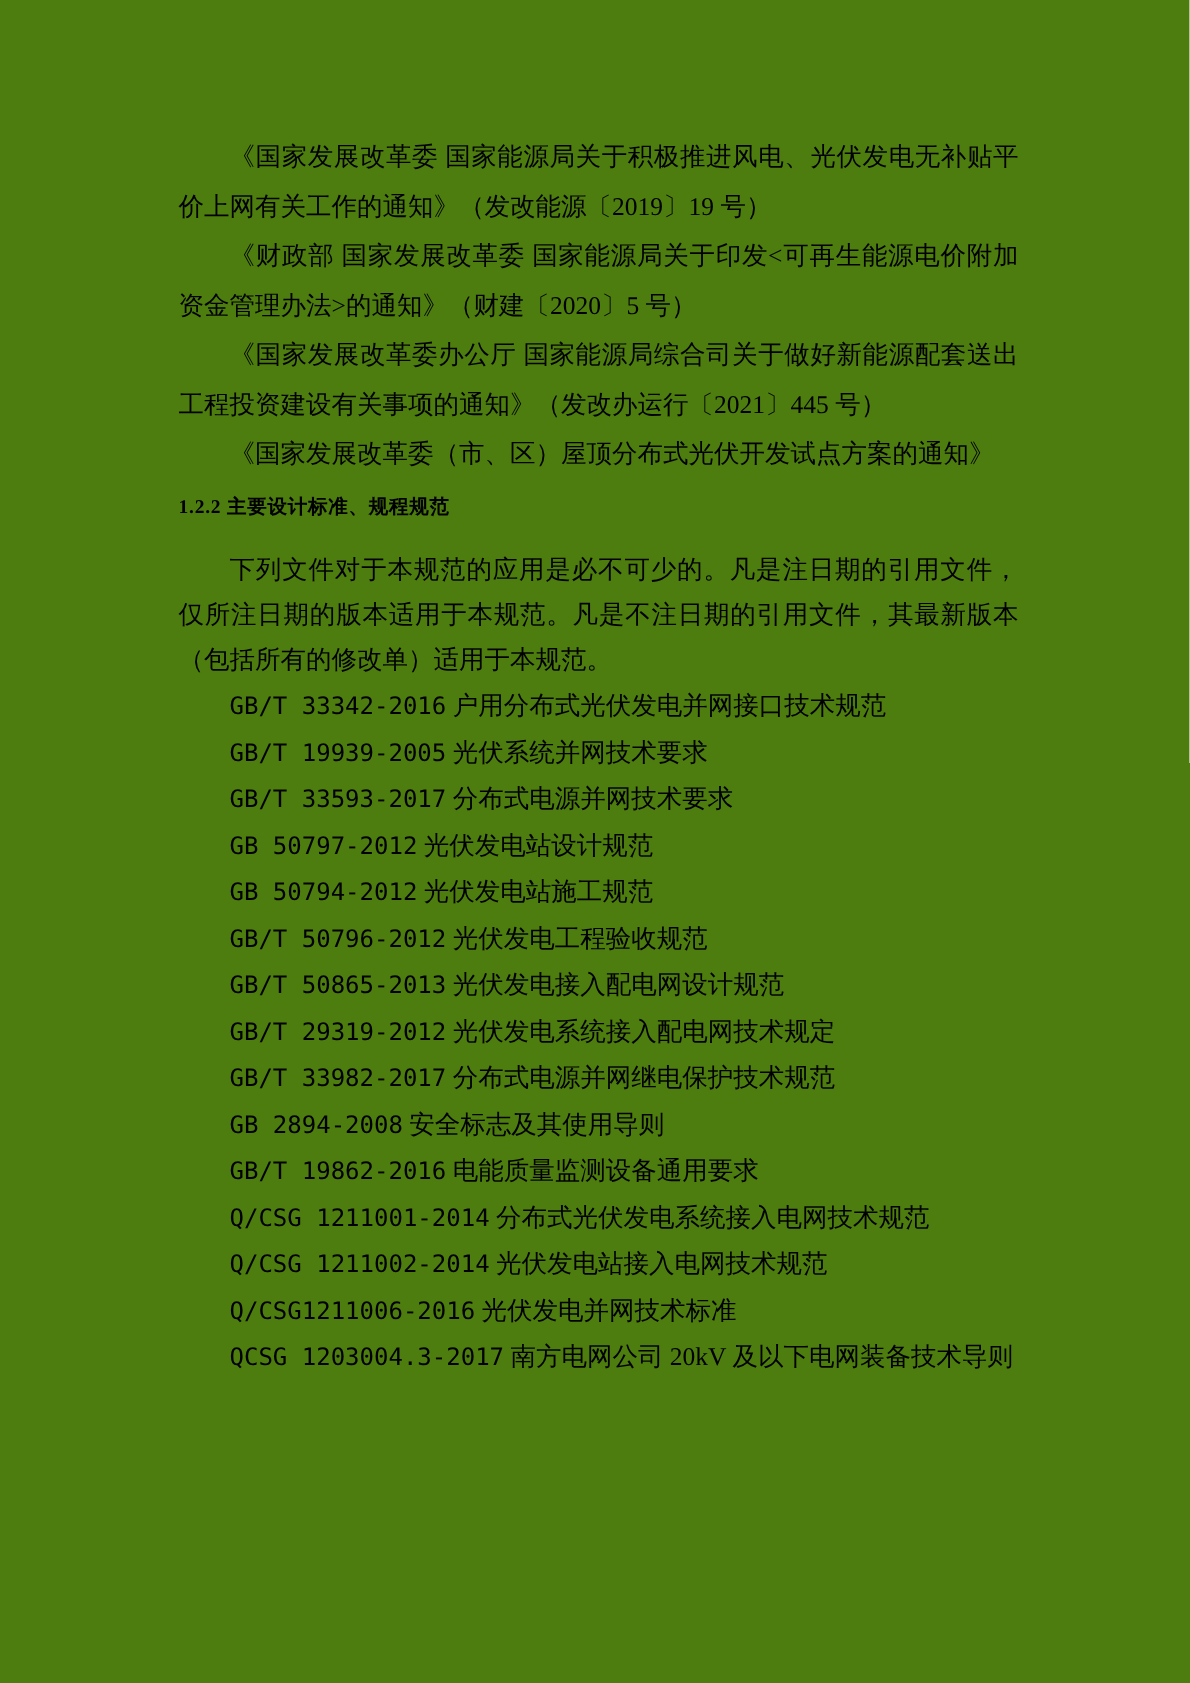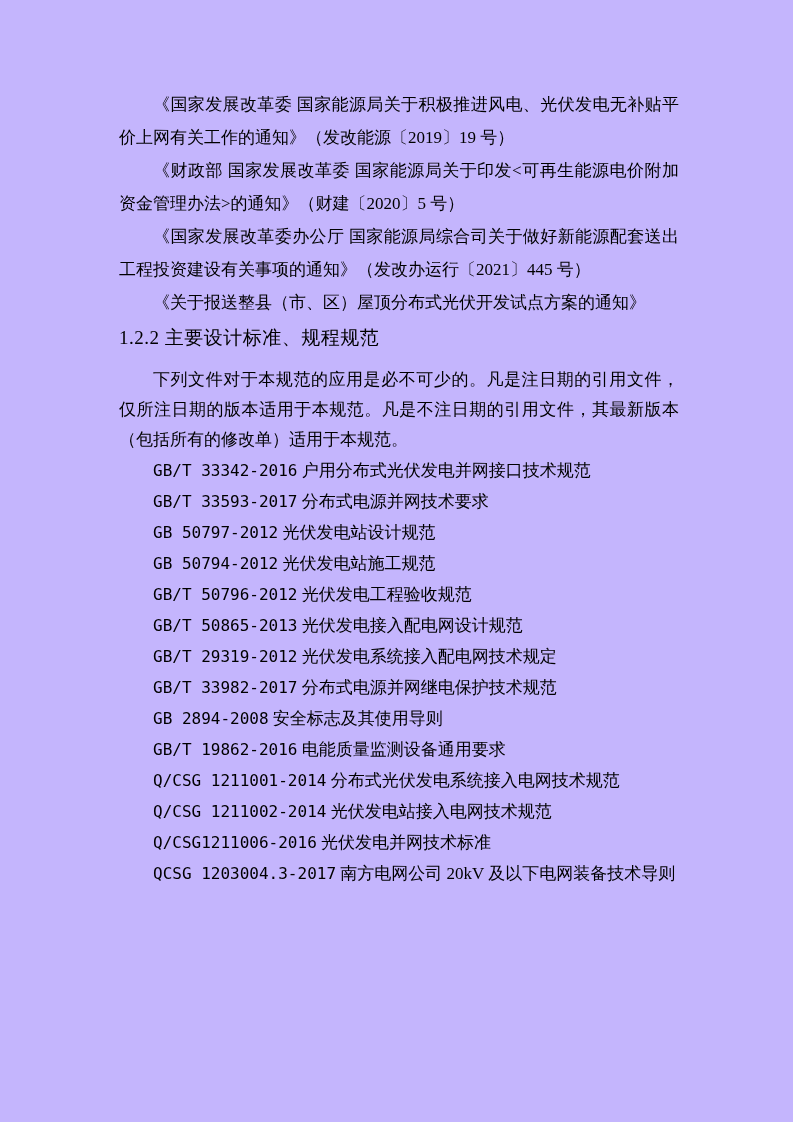--- a/index.html
+++ b/index.html
@@ -5,38 +5,38 @@
   html, body {
     margin: 0;
     padding: 0;
     background: #ffffff;
   }
   .page {
     position: relative;
     width: 793px;
     height: 1122px;
     box-sizing: border-box;
-    background: #c4b5fd;
+    background: #4d7c0f;
     color: #000000;
     padding: 88px 114px 0 119px;
     font-family: "Liberation Serif", "DejaVu Serif", serif;
     overflow: hidden;
   }
   p.doc {
     margin: 0;
     font-size: 17px;
     line-height: 33px;
     text-indent: 2em;
     text-align: justify;
   }
   h3.heading {
     margin: 4px 0 0 0;
-    font-size: 19px;
+    font-size: 13px;
     line-height: 30px;
-    font-weight: normal;
+    font-weight: bold;
     letter-spacing: 0.5px;
   }
   p.note {
     margin: 12px 0 0 0;
     font-size: 17px;
     line-height: 30px;
     text-indent: 2em;
     text-align: justify;
   }
   .standards {
@@ -56,30 +56,34 @@
   }
 </style>
 </head>
 <body>
 
 <div class="page">
 
   <p class="doc">《国家发展改革委 国家能源局关于积极推进风电、光伏发电无补贴平价上网有关工作的通知》（发改能源〔2019〕19 号）</p>
   <p class="doc">《财政部 国家发展改革委 国家能源局关于印发&lt;可再生能源电价附加资金管理办法&gt;的通知》（财建〔2020〕5 号）</p>
   <p class="doc">《国家发展改革委办公厅 国家能源局综合司关于做好新能源配套送出工程投资建设有关事项的通知》（发改办运行〔2021〕445 号）</p>
-  <p class="doc">《关于报送整县（市、区）屋顶分布式光伏开发试点方案的通知》</p>
+  <p class="doc">《国家发展改革委（市、区）屋顶分布式光伏开发试点方案的通知》</p>
 
   <h3 class="heading">1.2.2 主要设计标准、规程规范</h3>
 
   <p class="note">下列文件对于本规范的应用是必不可少的。凡是注日期的引用文件，仅所注日期的版本适用于本规范。凡是不注日期的引用文件，其最新版本（包括所有的修改单）适用于本规范。</p>
 
   <div class="standards">
     <p class="std">
       <span class="code">GB/T 33342-2016</span>
       <span>户用分布式光伏发电并网接口技术规范</span>
+    </p>
+    <p class="std">
+      <span class="code">GB/T 19939-2005</span>
+      <span>光伏系统并网技术要求</span>
     </p>
     <p class="std">
       <span class="code">GB/T 33593-2017</span>
       <span>分布式电源并网技术要求</span>
     </p>
     <p class="std">
       <span class="code">GB 50797-2012</span>
       <span>光伏发电站设计规范</span>
     </p>
     <p class="std">

